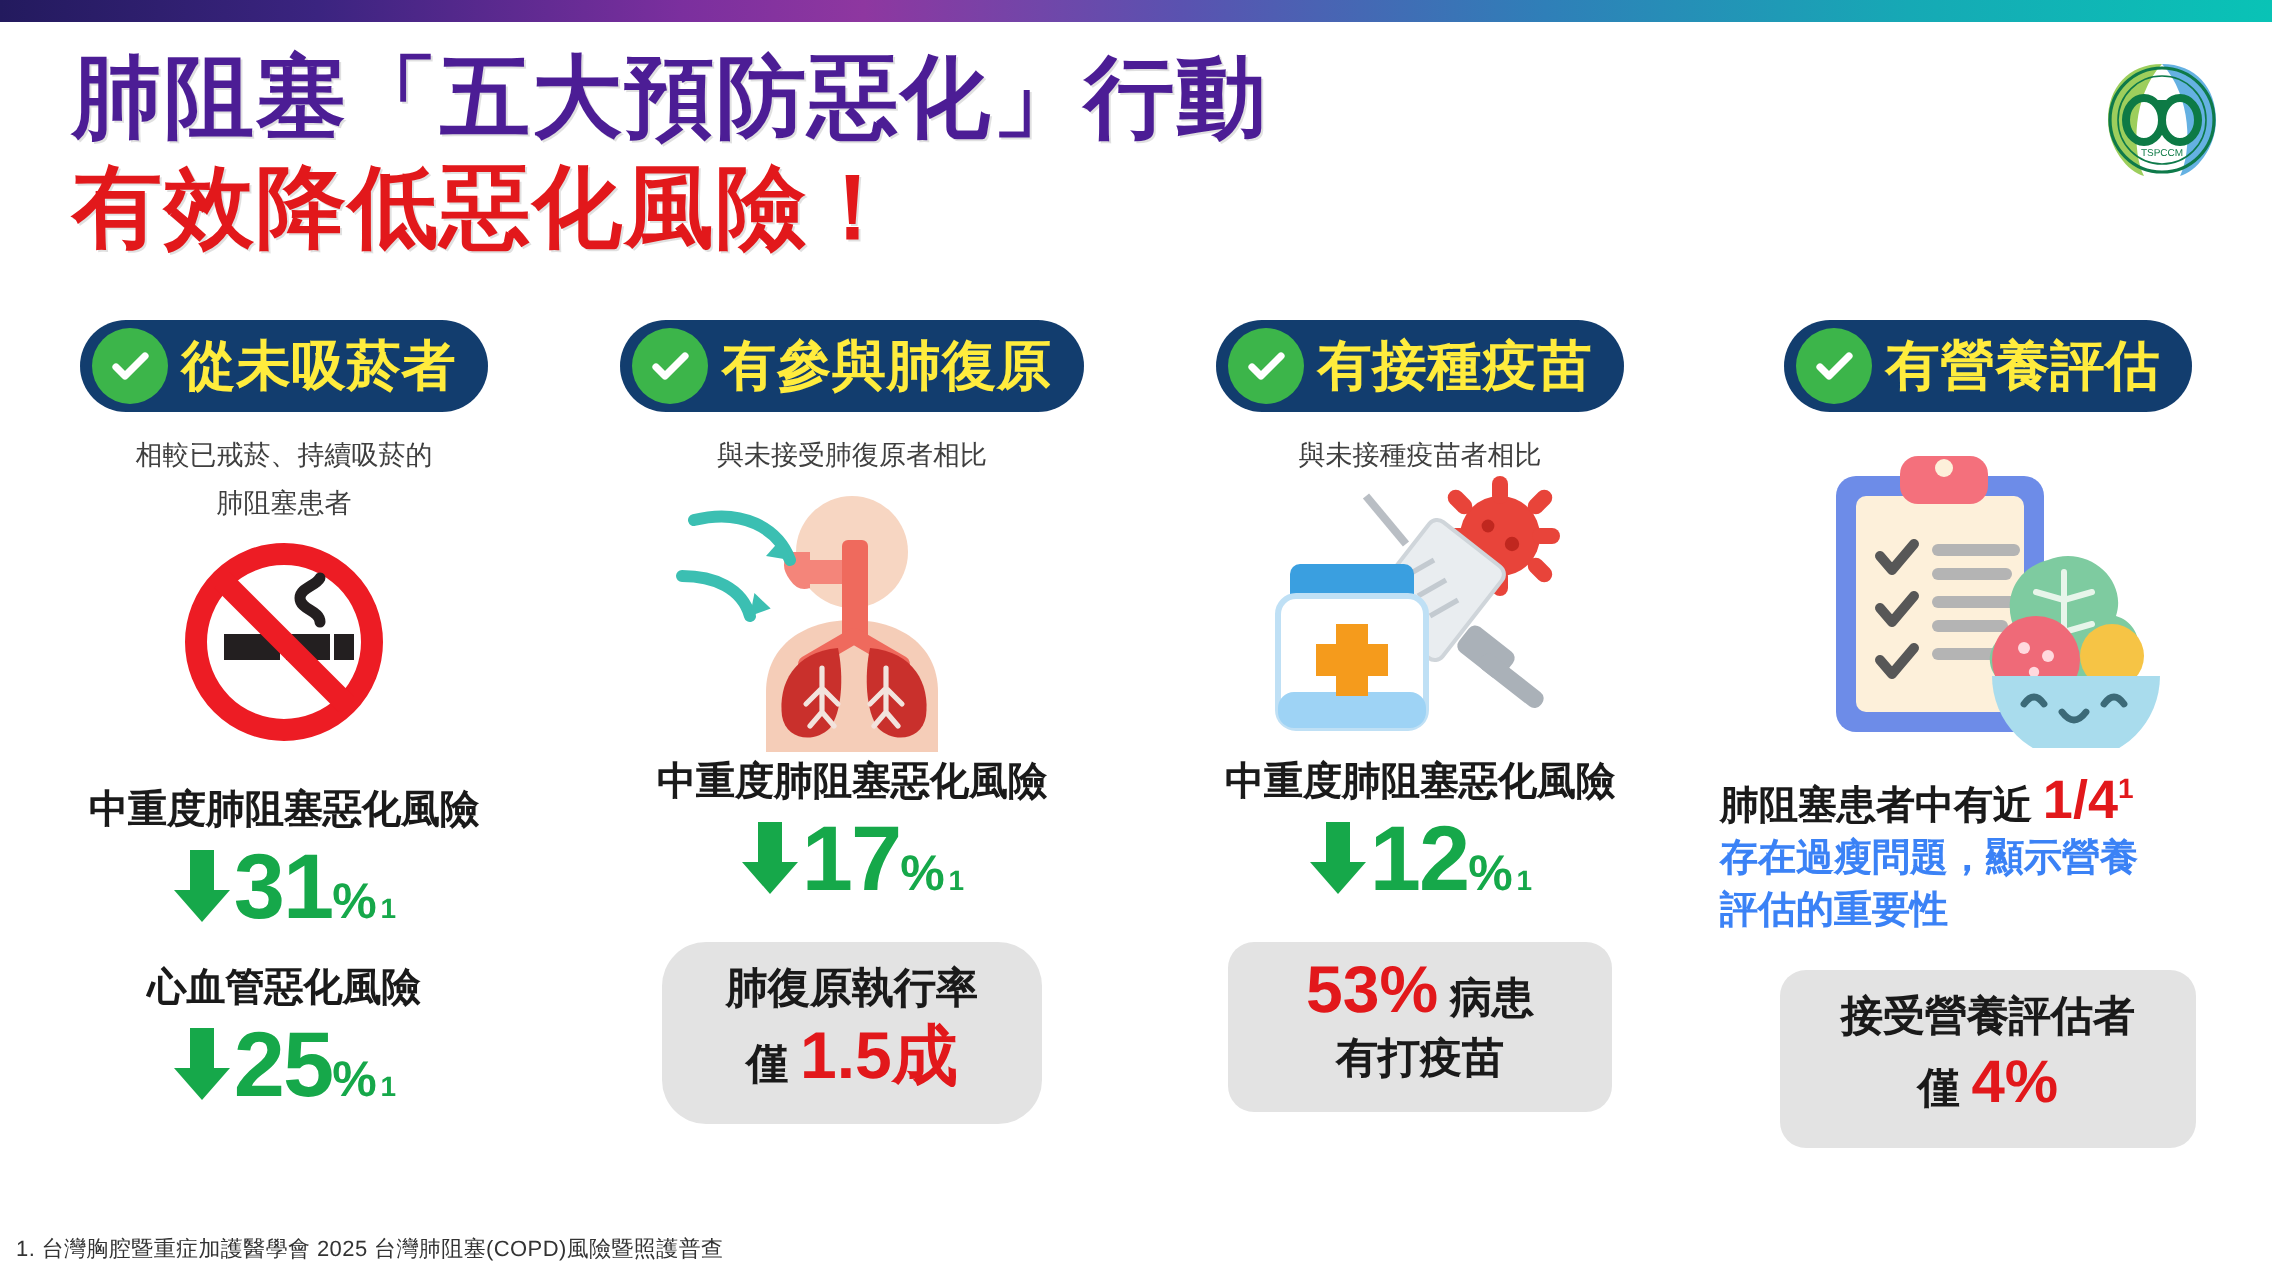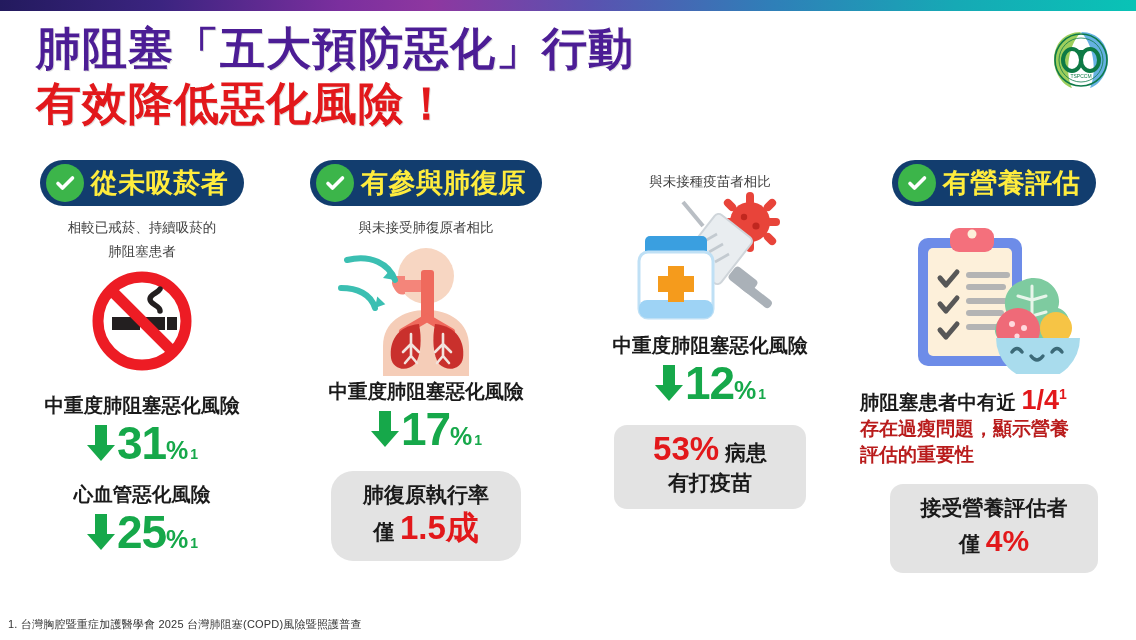--- a/index.html
+++ b/index.html
@@ -58,21 +58,21 @@
   .statrow{display:flex;align-items:baseline;justify-content:center;margin-top:1px;}
   .arrow{width:30px;height:40px;align-self:center;margin-right:1px;}
   .bignum{font-size:46px;font-weight:bold;color:#16a84a;line-height:48px;letter-spacing:-1px;}
   .pct{font-size:25px;font-weight:bold;color:#16a84a;line-height:30px;}
   .sup{font-size:14px;font-weight:bold;color:#16a84a;vertical-align:super;line-height:14px;margin-left:2px;}
 
   .textstat{padding-left:8px;padding-right:4px;}
   .ts-line1{font-size:19.5px;font-weight:bold;color:#1a1a1a;line-height:28px;white-space:nowrap;}
   .ts-frac{font-size:27px;font-weight:bold;color:#e2181b;}
   .ts-frac sup{font-size:14px;}
-  .ts-rest{font-size:19px;font-weight:bold;color:#b91c1c;line-height:26px;}
+  .ts-rest{font-size:19px;font-weight:bold;color:#3b82f6;line-height:26px;}
 
   .graybox{
     background:#e3e3e3;border-radius:13px;text-align:center;
     padding:9px 12px 11px;margin:0 auto;
   }
   .gb-l1{font-size:21px;font-weight:bold;color:#1a1a1a;line-height:30px;white-space:nowrap;}
   .gb-l2{font-size:21px;font-weight:bold;color:#1a1a1a;line-height:36px;white-space:nowrap;}
   .gb-red{color:#e2181b;font-size:33px;font-weight:bold;}
   .gb-red-sm{color:#e2181b;font-size:30px;font-weight:bold;}
 
@@ -203,20 +203,28 @@
     <div class="graybox" style="width:166px;margin-top:18px;border-radius:22px;">
       <div class="gb-l1">肺復原執行率</div>
       <div class="gb-l2">
         <span>僅</span>
         <span class="gb-red">1.5成</span>
       </div>
     </div>
   </div>
 
   <div class="col col3">
+    <div class="pill">
+      <span class="chk">
+        <svg width="24" height="24" viewBox="0 0 24 24">
+            <path d="M5 12.5l4.5 4.5L19.5 7" stroke="#ffffff" stroke-width="3.6" fill="none" stroke-linecap="round" stroke-linejoin="round"></path>
+          </svg>
+      </span>
+      <span class="plabel">有接種疫苗</span>
+    </div>
     <div class="subnote">
       <div>與未接種疫苗者相比</div>
     </div>
     <div class="art" style="height:140px;margin-top:-4px;">
       <svg width="170" height="140" viewBox="0 0 170 140">
         <circle cx="125" cy="32" r="20" fill="#e8443a"></circle>
         <g fill="#e8443a">
           <rect x="121" y="2" width="8" height="14" rx="4"></rect>
             <rect x="121" y="48" width="8" height="14" rx="4"></rect>
           <rect x="95" y="28" width="14" height="8" rx="4"></rect>

